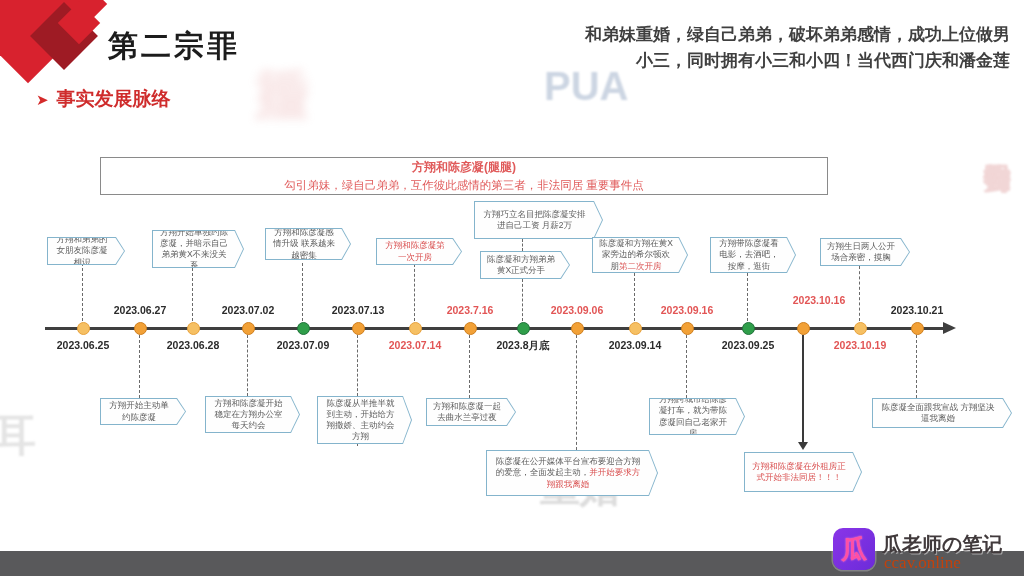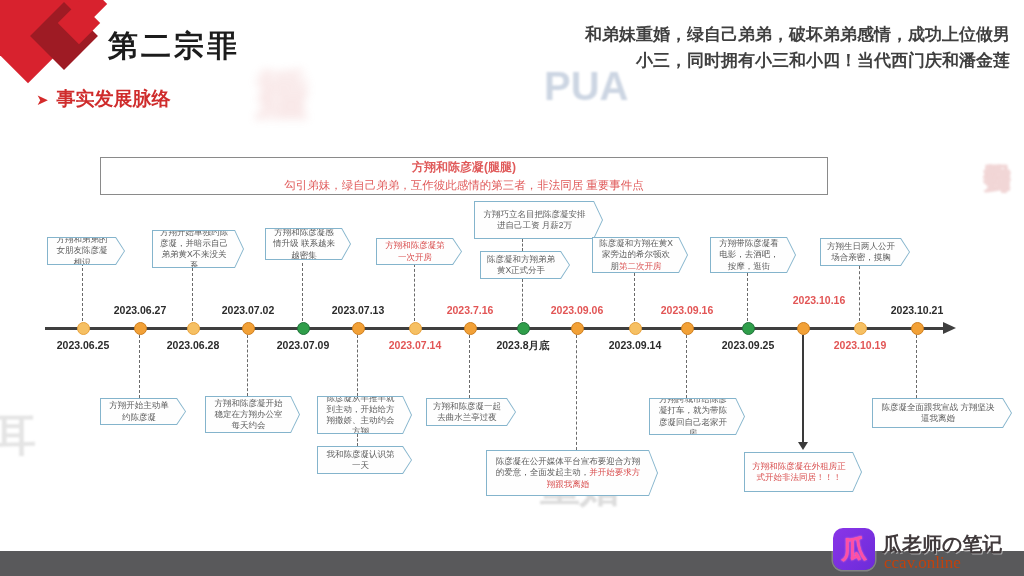--- a/index.html
+++ b/index.html
@@ -169,30 +169,24 @@
         <div class="co-body">
           <span><span>方翔开始主动单约陈彦凝</span></span>
         </div>
       </div>
       <div class="callout" style="left: 205px; top: 396px; width: 95px; height: 37px;">
         <div class="co-border"></div>
         <div class="co-body">
           <span><span>方翔和陈彦凝开始稳定在方翔办公室每天约会</span></span>
         </div>
       </div>
-      <div class="callout" style="left: 317px; top: 396px; width: 95px; height: 38px;">
+      <div class="callout" style="left: 317px; top: 396px; width: 95px; height: 48px;">
         <div class="co-border"></div>
         <div class="co-body">
           <span><span>陈彦凝从半推半就到主动，开始给方翔撒娇、主动约会方翔</span></span>
-        </div>
-      </div>
-      <div class="callout" style="left: 317px; top: 446px; width: 95px; height: 28px;">
-        <div class="co-border"></div>
-        <div class="co-body">
-          <span><span>我和陈彦凝认识第一天</span></span>
         </div>
       </div>
       <div class="callout" style="left: 426px; top: 398px; width: 90px; height: 28px;">
         <div class="co-border"></div>
         <div class="co-body">
           <span><span>方翔和陈彦凝一起去曲水兰亭过夜</span></span>
         </div>
       </div>
       <div class="callout" style="left: 486px; top: 450px; width: 172px; height: 46px;">
         <div class="co-border"></div>

